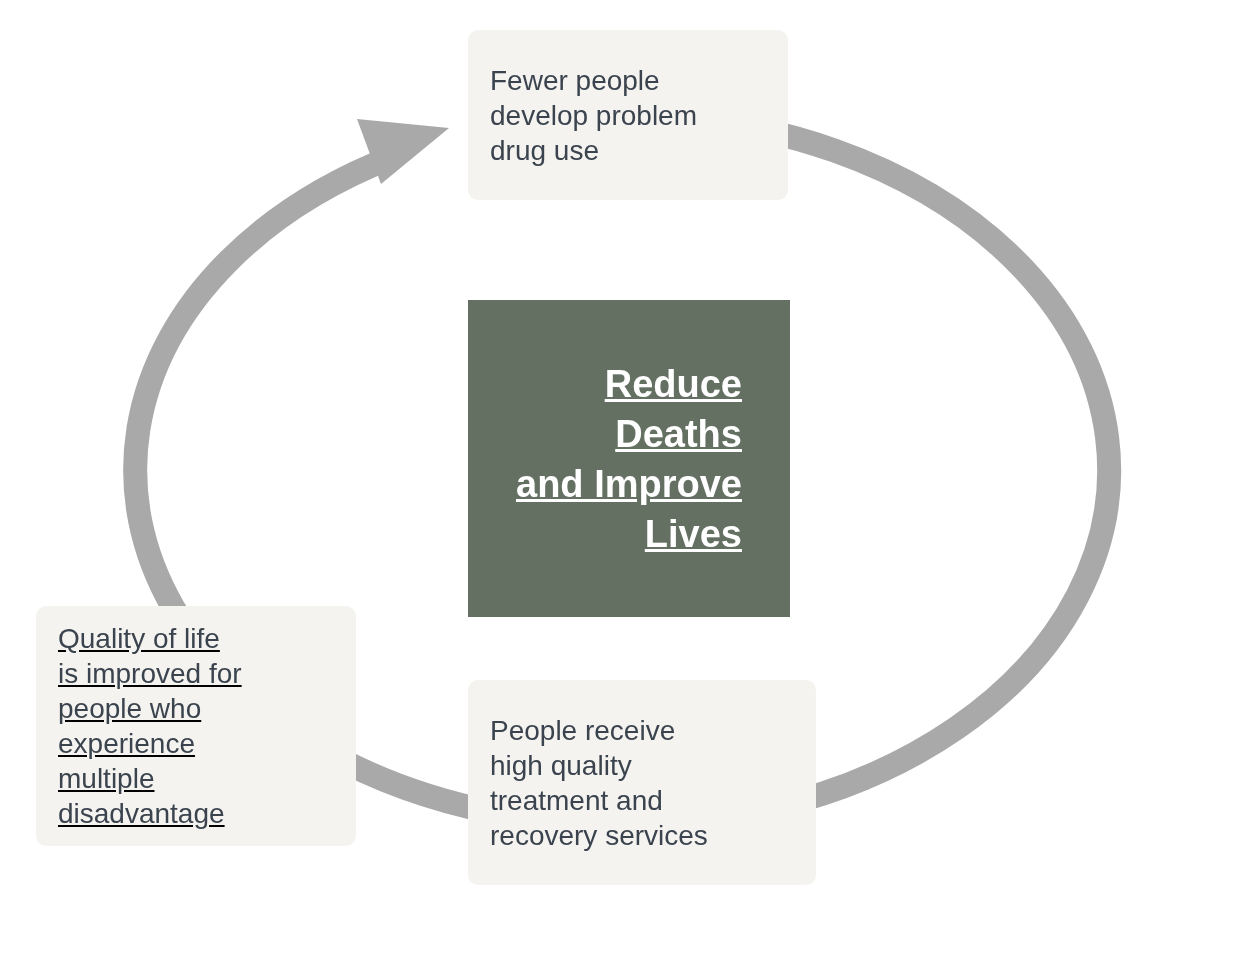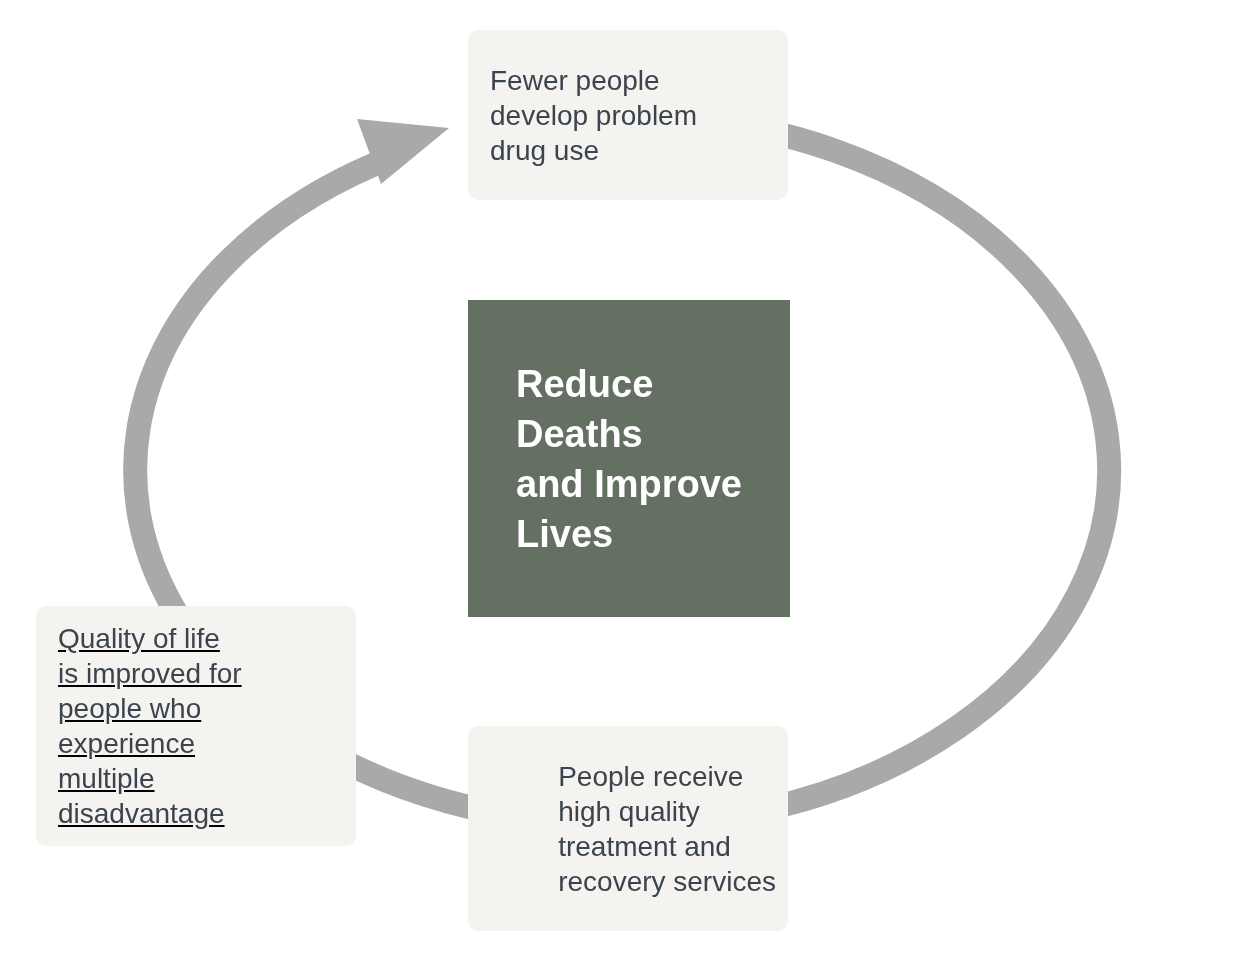--- a/index.html
+++ b/index.html
@@ -37,41 +37,42 @@
     padding-left: 22px;
     padding-right: 12px;
     font-size: 28px;
     line-height: 35px;
     color: var(--node-text, #3b444e);
     white-space: pre-line;
   }
   .node-top         { left: 468px; top: 30px;  width: 320px; height: 170px; }
   .node-right-upper { left: 888px; top: 252px; width: 320px; height: 170px; }
   .node-right-lower { left: 888px; top: 553px; width: 320px; height: 200px; }
-  .node-bottom      { left: 468px; top: 726px; width: 320px; height: 205px; justify-content: flex-end; }
+  .node-bottom      { left: 468px; top: 680px; width: 348px; height: 205px; }
   .node-left-lower  { left: 36px;  top: 606px; width: 320px; height: 240px; text-decoration: underline; }
   .node-left-upper  { left: 36px;  top: 248px; width: 320px; height: 228px; }
   .hub {
     position: absolute;
     left: 468px;
     top: 300px;
     width: 322px;
     height: 317px;
     background: var(--center-bg, #637062);
     display: flex;
     align-items: center;
     justify-content: center;
   }
   .hub-text {
     font-size: 38px;
     line-height: 50px;
     font-weight: bold;
     color: var(--center-text, #ffffff);
-    text-align: left;
+    text-align: right;
     white-space: pre-line;
+    text-decoration: underline;
   }
 </style>
 </head>
 <body>
 
 <div class="canvas">
 
   <svg class="ring" width="1244" height="958" viewBox="0 0 1244 958">
     <path d="M 622 115 A 487 355 0 1 1 393.4 156.6" fill="none" stroke-width="24"></path>
     <polygon points="357,119 449,128 381,184"></polygon>

